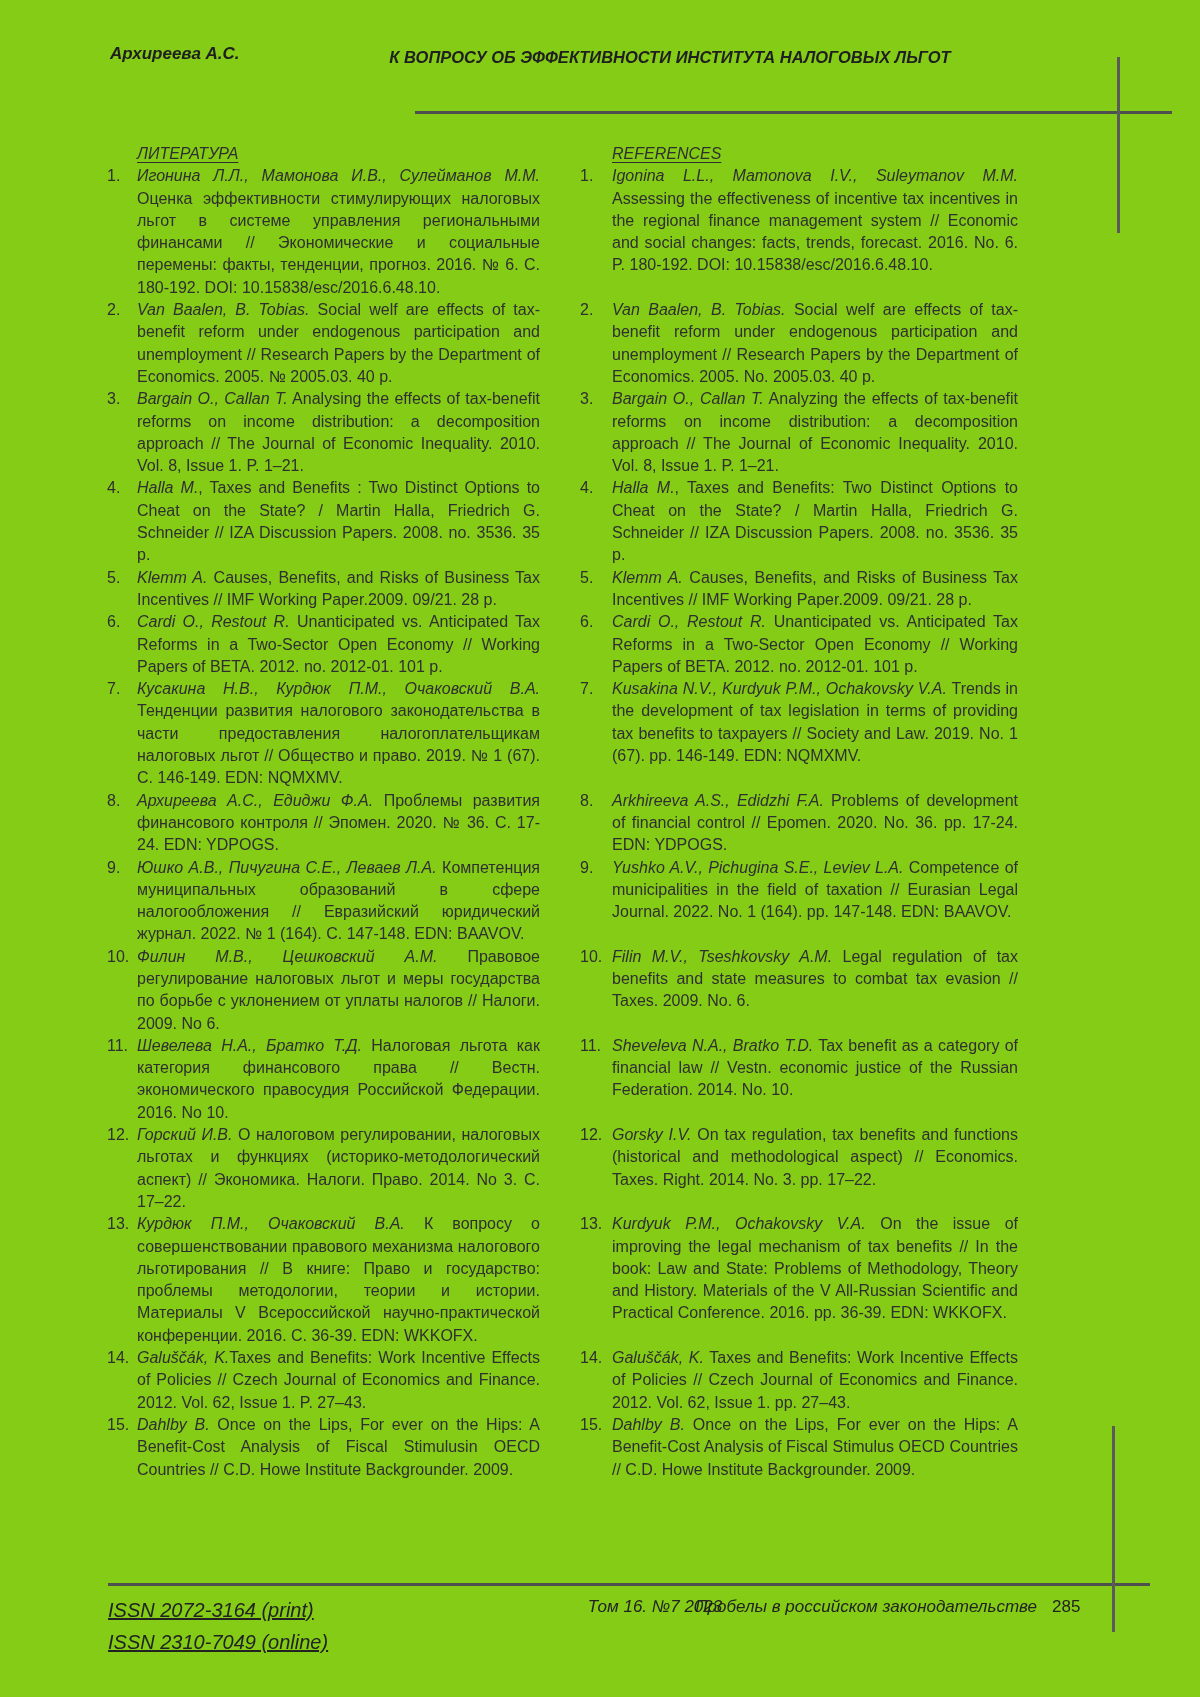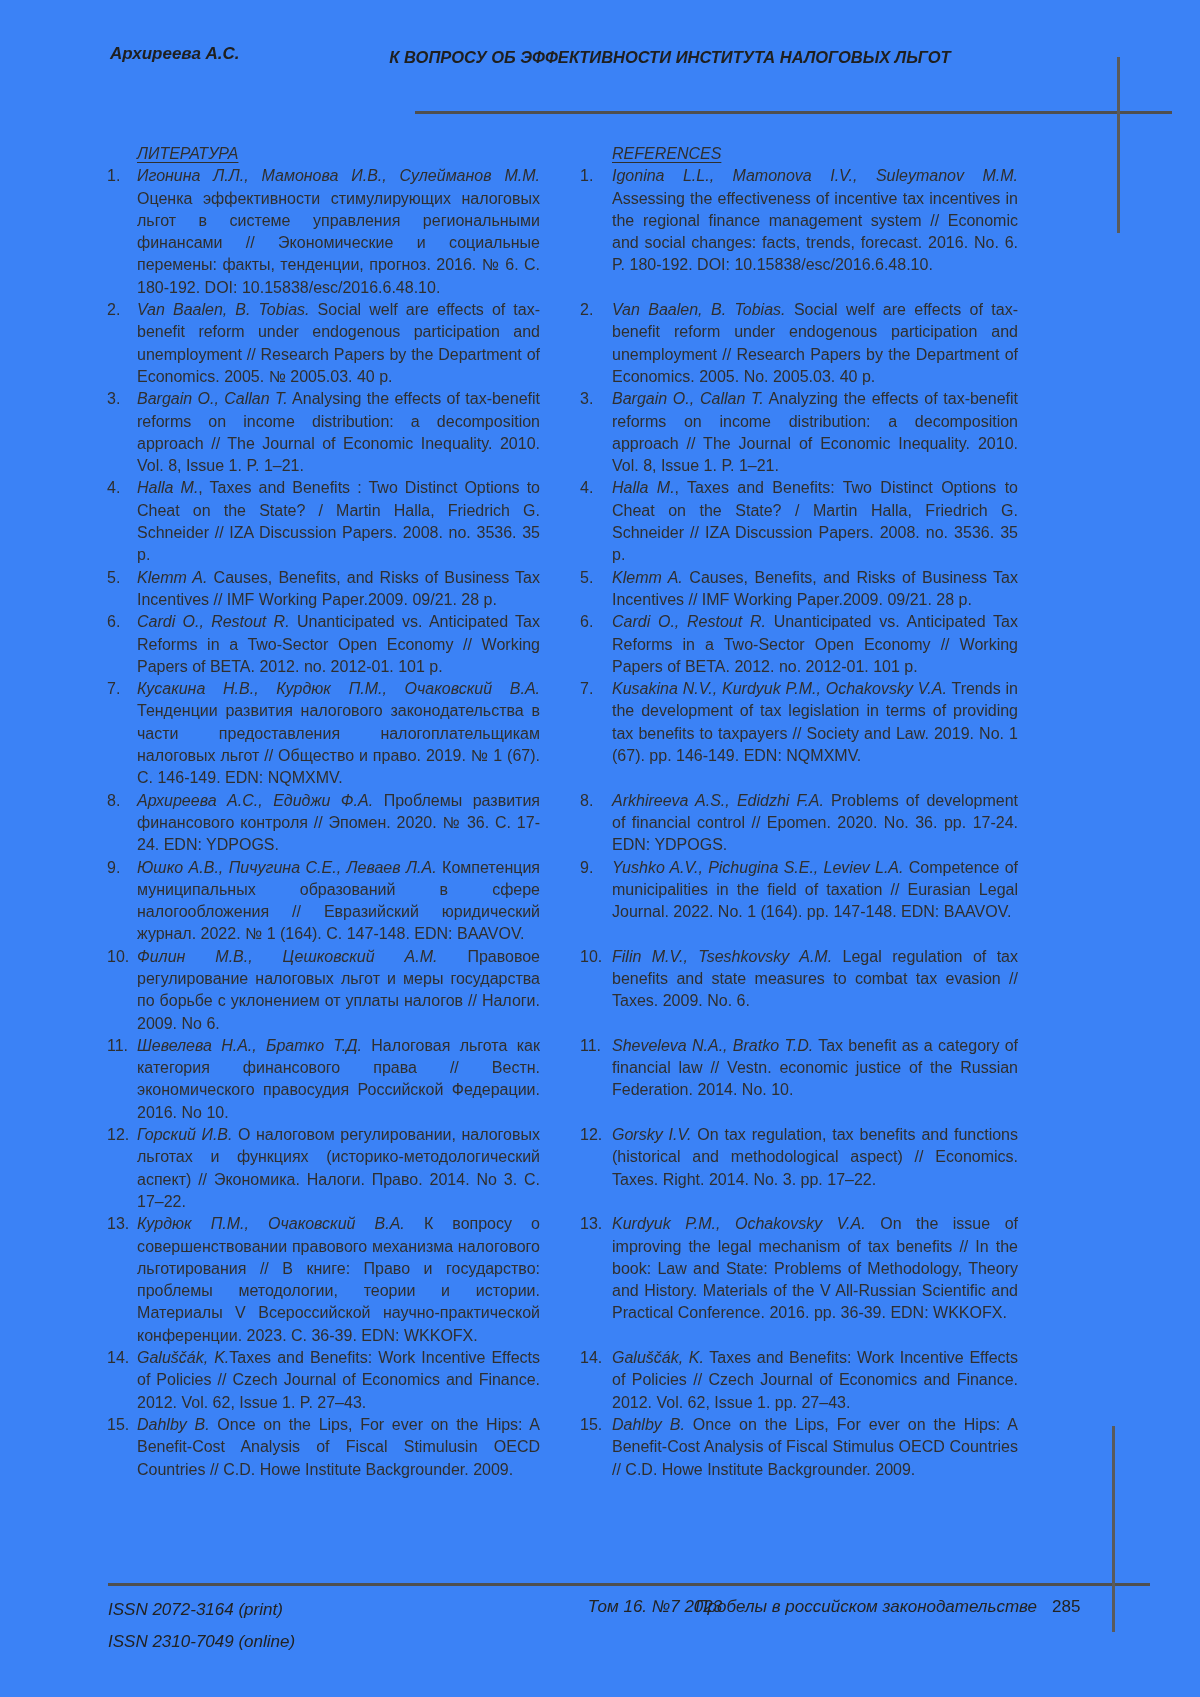--- a/index.html
+++ b/index.html
@@ -1,19 +1,19 @@
 <!DOCTYPE html>
 <html lang="ru"><head>
 <meta charset="utf-8">
 <style>
   html,body{margin:0;padding:0;background:#ffffff;}
   .page{
     position:relative;
     width:1200px;height:1697px;
-    background:#3b82f6;
+    background:#84cc16;
     font-family:"Liberation Sans","DejaVu Sans",sans-serif;
     color:#2f2f2f;
     overflow:hidden;
   }
   
   .hdr-author{
     position:absolute;left:110px;top:44px;
     font-size:17px;font-weight:bold;font-style:italic;color:#1f1f1f;
     white-space:nowrap;
   }
@@ -54,21 +54,21 @@
   .ref.col1{padding-left:30px;}
   .ref.col2{padding-left:32px;}
   .ref .num{position:absolute;left:0;top:0;}
   .ref .authors{font-style:italic;}
   
   .ftr-rule{
     position:absolute;left:108px;top:1583px;width:1042px;height:3px;background:#4f4f4f;
   }
   .ftr-issn{
     position:absolute;left:108px;top:1594px;
-    font-size:17px;font-style:italic;line-height:32px;color:#222222;
+    font-size:20px;font-style:italic;line-height:32px;color:#222222;text-decoration:underline;
   }
   .ftr-volume{
     position:absolute;left:455px;top:1597px;width:400px;text-align:center;
     font-size:17px;font-style:italic;color:#222222;
   }
   .ftr-journal{
     position:absolute;left:600px;top:1597px;width:437px;text-align:right;
     font-size:17px;font-style:italic;color:#222222;
   }
   .ftr-page{
@@ -99,21 +99,21 @@
       <div class="ref col1" style="grid-area: 4 / 1;"><span class="num">3.</span><span class="authors">Bargain O., Callan T.</span><span> Analysing the effects of tax-benefit reforms on income distribution: a decomposition approach // The Journal of Economic Inequality. 2010. Vol. 8, Issue 1. P. 1–21.</span></div>
       <div class="ref col1" style="grid-area: 5 / 1;"><span class="num">4.</span><span class="authors">Halla M.</span><span>, Taxes and Benefits : Two Distinct Options to Cheat on the State? / Martin Halla, Friedrich G. Schneider // IZA Discussion Papers. 2008. no. 3536. 35 p.</span></div>
       <div class="ref col1" style="grid-area: 6 / 1;"><span class="num">5.</span><span class="authors">Klemm A.</span><span> Causes, Benefits, and Risks of Business Tax Incentives // IMF Working Paper.2009. 09/21. 28 p.</span></div>
       <div class="ref col1" style="grid-area: 7 / 1;"><span class="num">6.</span><span class="authors">Cardi O., Restout R.</span><span> Unanticipated vs. Anticipated Tax Reforms in a Two-Sector Open Economy // Working Papers of BETA. 2012. no. 2012-01. 101 p.</span></div>
       <div class="ref col1" style="grid-area: 8 / 1;"><span class="num">7.</span><span class="authors">Кусакина Н.В., Курдюк П.М., Очаковский В.А.</span><span> Тенденции развития налогового законодательства в части предоставления налогоплательщикам налоговых льгот // Общество и право. 2019. № 1 (67). С. 146-149. EDN: NQMXMV.</span></div>
       <div class="ref col1" style="grid-area: 9 / 1;"><span class="num">8.</span><span class="authors">Архиреева А.С., Едиджи Ф.А.</span><span> Проблемы развития финансового контроля // Эпомен. 2020. № 36. С. 17-24. EDN: YDPOGS.</span></div>
       <div class="ref col1" style="grid-area: 10 / 1;"><span class="num">9.</span><span class="authors">Юшко А.В., Пичугина С.Е., Леваев Л.А.</span><span> Компетенция муниципальных образований в сфере налогообложения // Евразийский юридический журнал. 2022. № 1 (164). С. 147-148. EDN: BAAVOV.</span></div>
       <div class="ref col1" style="grid-area: 11 / 1;"><span class="num">10.</span><span class="authors">Филин М.В., Цешковский А.М.</span><span> Правовое регулирование налоговых льгот и меры государства по борьбе с уклонением от уплаты налогов // Налоги. 2009. No 6.</span></div>
       <div class="ref col1" style="grid-area: 12 / 1;"><span class="num">11.</span><span class="authors">Шевелева Н.А., Братко Т.Д.</span><span> Налоговая льгота как категория финансового права // Вестн. экономического правосудия Российской Федерации. 2016. No 10.</span></div>
       <div class="ref col1" style="grid-area: 13 / 1;"><span class="num">12.</span><span class="authors">Горский И.В.</span><span> О налоговом регулировании, налоговых льготах и функциях (историко-методологический аспект) // Экономика. Налоги. Право. 2014. No 3. С. 17–22.</span></div>
-      <div class="ref col1" style="grid-area: 14 / 1;"><span class="num">13.</span><span class="authors">Курдюк П.М., Очаковский В.А.</span><span> К вопросу о совершенствовании правового механизма налогового льготирования // В книге: Право и государство: проблемы методологии, теории и истории. Материалы V Всероссийской научно-практической конференции. 2023. С. 36-39. EDN: WKKOFX.</span></div>
+      <div class="ref col1" style="grid-area: 14 / 1;"><span class="num">13.</span><span class="authors">Курдюк П.М., Очаковский В.А.</span><span> К вопросу о совершенствовании правового механизма налогового льготирования // В книге: Право и государство: проблемы методологии, теории и истории. Материалы V Всероссийской научно-практической конференции. 2016. С. 36-39. EDN: WKKOFX.</span></div>
       <div class="ref col1" style="grid-area: 15 / 1;"><span class="num">14.</span><span class="authors">Galuščák, K.</span><span>Taxes and Benefits: Work Incentive Effects of Policies // Czech Journal of Economics and Finance. 2012. Vol. 62, Issue 1. P. 27–43.</span></div>
       <div class="ref col1" style="grid-area: 16 / 1;"><span class="num">15.</span><span class="authors">Dahlby B.</span><span> Once on the Lips, For ever on the Hips: A Benefit-Cost Analysis of Fiscal Stimulusin OECD Countries // C.D. Howe Institute Backgrounder. 2009.</span></div>
       <div class="ref col2" style="grid-area: 2 / 2;"><span class="num">1.</span><span class="authors">Igonina L.L., Mamonova I.V., Suleymanov M.M.</span><span> Assessing the effectiveness of incentive tax incentives in the regional finance management system // Economic and social changes: facts, trends, forecast. 2016. No. 6. P. 180-192. DOI: 10.15838/esc/2016.6.48.10.</span></div>
       <div class="ref col2" style="grid-area: 3 / 2;"><span class="num">2.</span><span class="authors">Van Baalen, B. Tobias.</span><span> Social welf are effects of tax-benefit reform under endogenous participation and unemployment // Research Papers by the Department of Economics. 2005. No. 2005.03. 40 p.</span></div>
       <div class="ref col2" style="grid-area: 4 / 2;"><span class="num">3.</span><span class="authors">Bargain O., Callan T.</span><span> Analyzing the effects of tax-benefit reforms on income distribution: a decomposition approach // The Journal of Economic Inequality. 2010. Vol. 8, Issue 1. P. 1–21.</span></div>
       <div class="ref col2" style="grid-area: 5 / 2;"><span class="num">4.</span><span class="authors">Halla M.</span><span>, Taxes and Benefits: Two Distinct Options to Cheat on the State? / Martin Halla, Friedrich G. Schneider // IZA Discussion Papers. 2008. no. 3536. 35 p.</span></div>
       <div class="ref col2" style="grid-area: 6 / 2;"><span class="num">5.</span><span class="authors">Klemm A.</span><span> Causes, Benefits, and Risks of Business Tax Incentives // IMF Working Paper.2009. 09/21. 28 p.</span></div>
       <div class="ref col2" style="grid-area: 7 / 2;"><span class="num">6.</span><span class="authors">Cardi O., Restout R.</span><span> Unanticipated vs. Anticipated Tax Reforms in a Two-Sector Open Economy // Working Papers of BETA. 2012. no. 2012-01. 101 p.</span></div>
       <div class="ref col2" style="grid-area: 8 / 2;"><span class="num">7.</span><span class="authors">Kusakina N.V., Kurdyuk P.M., Ochakovsky V.A.</span><span> Trends in the development of tax legislation in terms of providing tax benefits to taxpayers // Society and Law. 2019. No. 1 (67). pp. 146-149. EDN: NQMXMV.</span></div>
       <div class="ref col2" style="grid-area: 9 / 2;"><span class="num">8.</span><span class="authors">Arkhireeva A.S., Edidzhi F.A.</span><span> Problems of development of financial control // Epomen. 2020. No. 36. pp. 17-24. EDN: YDPOGS.</span></div>

